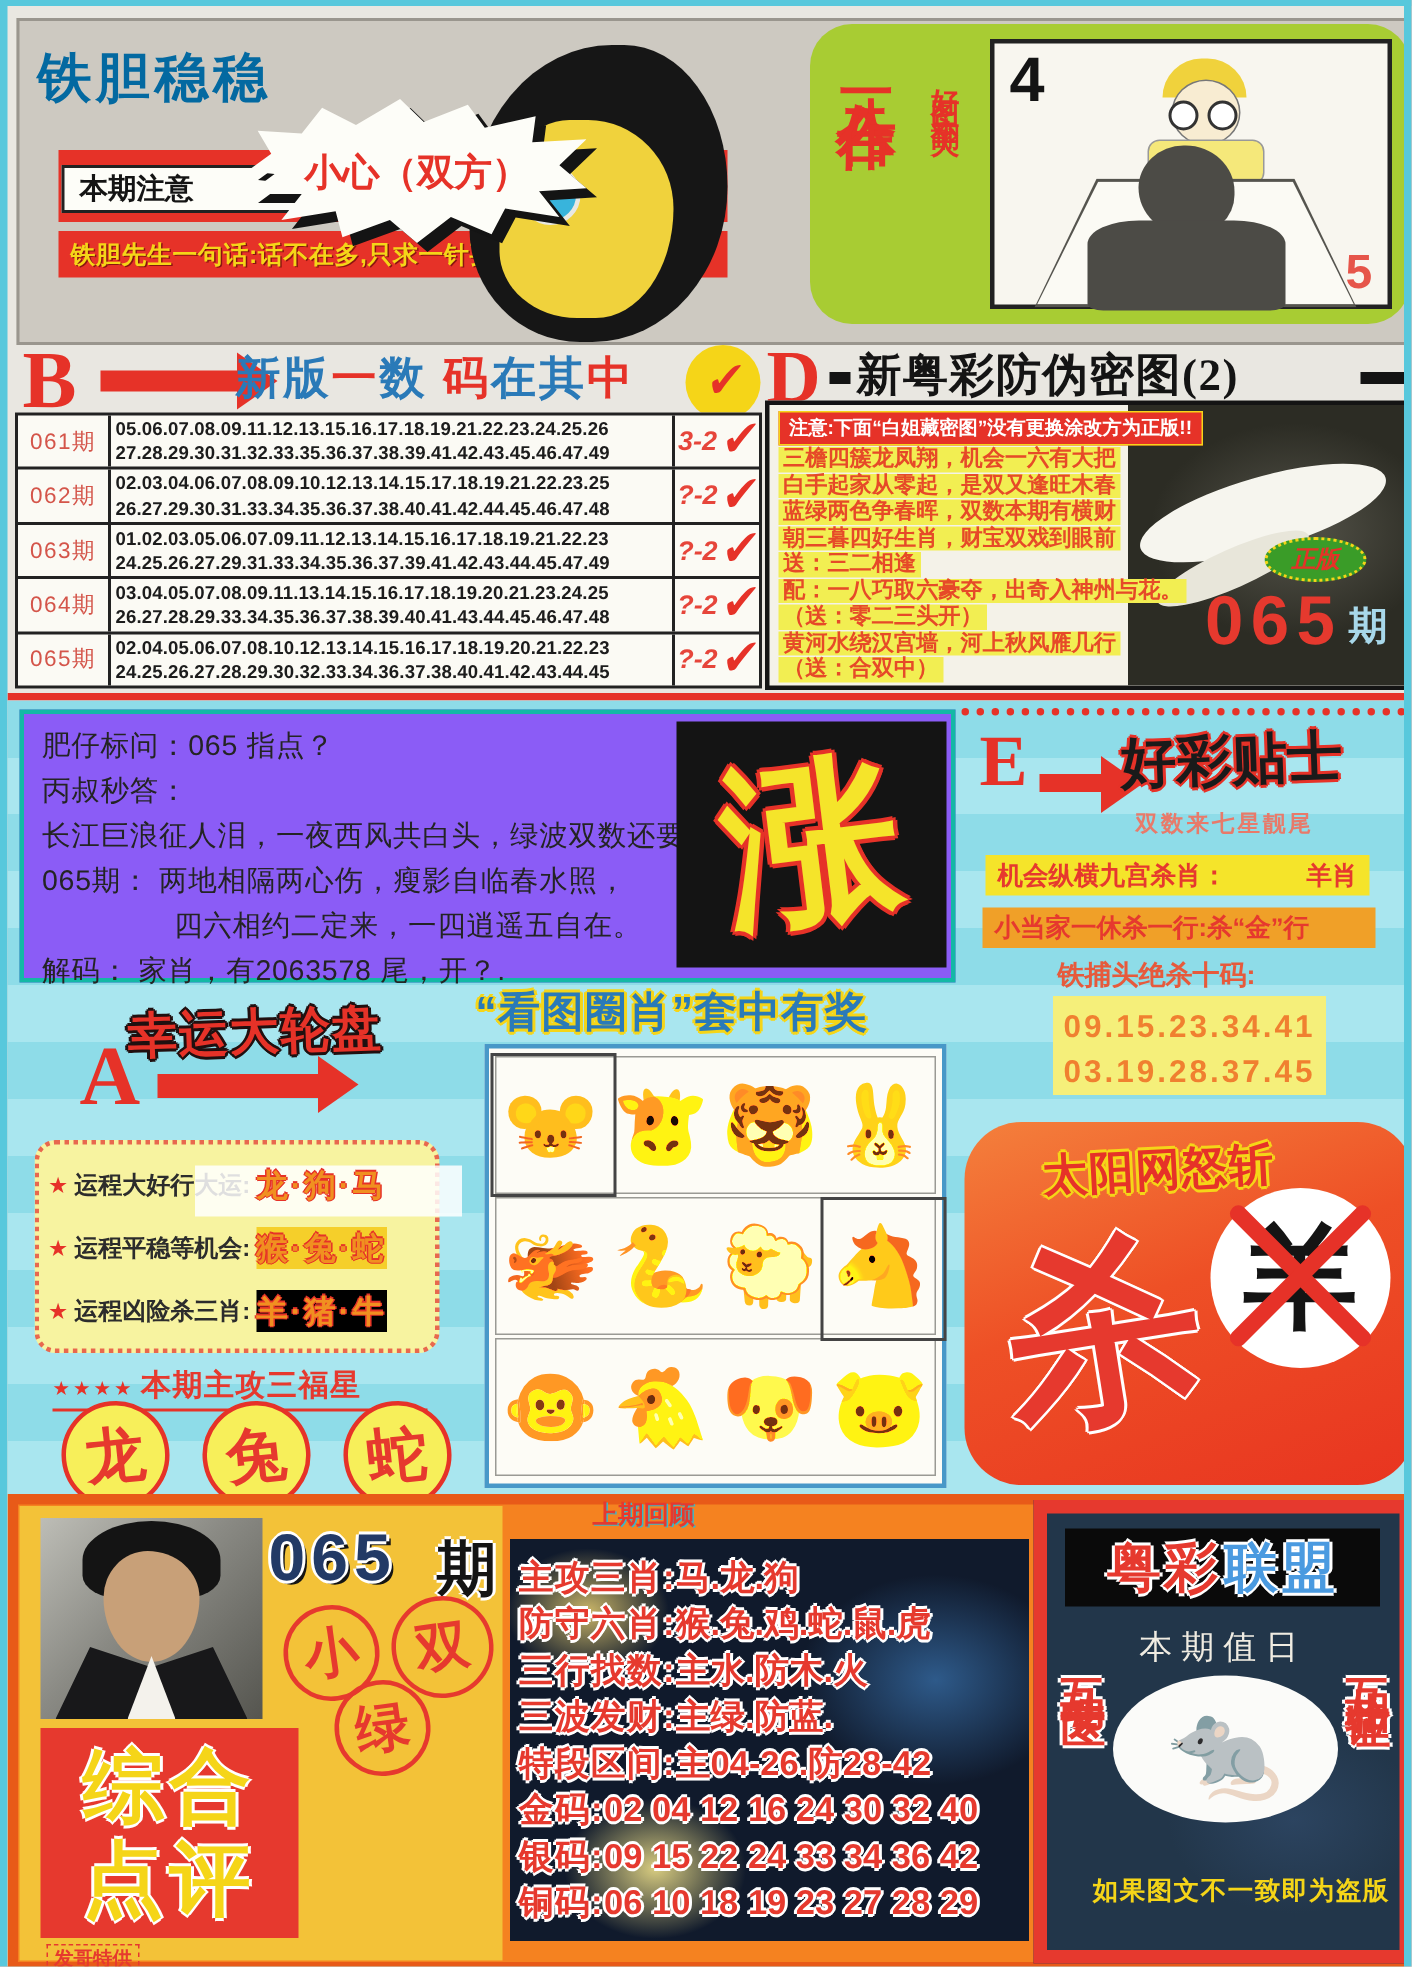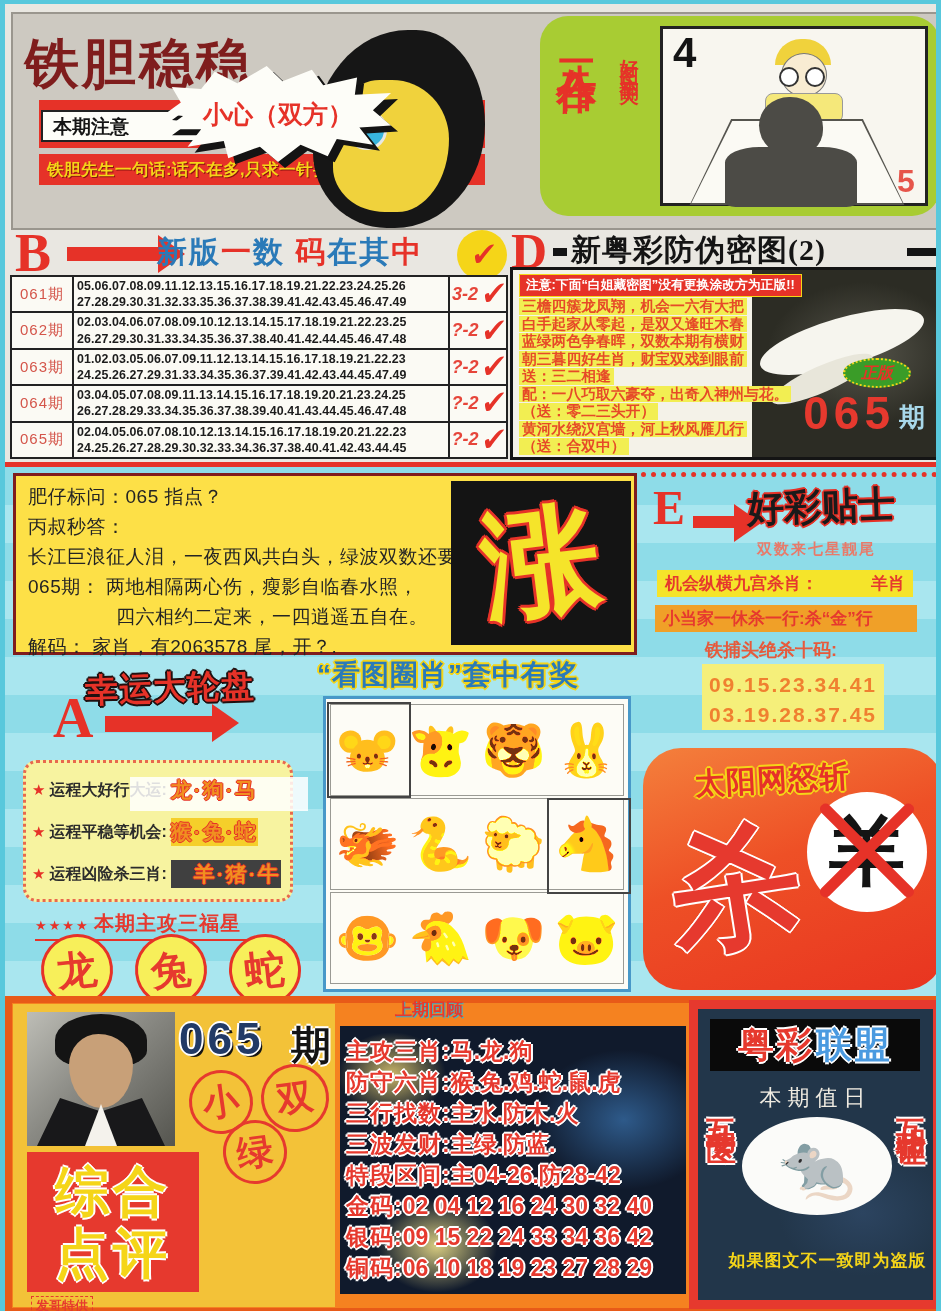--- a/index.html
+++ b/index.html
@@ -10,21 +10,21 @@
   .ow{text-shadow:-2px 0 #fff,2px 0 #fff,0 -2px #fff,0 2px #fff,-1px -1px #fff,1px 1px #fff,1px -1px #fff,-1px 1px #fff;}
   .oy{text-shadow:-2px 0 #f5d518,2px 0 #f5d518,0 -2px #f5d518,0 2px #f5d518,-1px -1px #f5d518,1px 1px #f5d518,1px -1px #f5d518,-1px 1px #f5d518;}
   .or{text-shadow:-2px 0 #e63228,2px 0 #e63228,0 -2px #e63228,0 2px #e63228,-1px -1px #e63228,1px 1px #e63228,1px -1px #e63228,-1px 1px #e63228;}
   .ok{text-shadow:-2px 0 #201010,2px 0 #201010,0 -2px #201010,0 2px #201010,-1px -1px #201010,1px 1px #201010,1px -1px #201010,-1px 1px #201010;}
   .serifletter{font-family:"Liberation Serif",serif;font-weight:900;color:#e63228;line-height:1;}
   .arrow{position:absolute;background:#e63228;height:14px;}
   .arrow:after{content:"";position:absolute;right:-26px;top:-12px;border-left:27px solid #e63228;
                border-top:19px solid transparent;border-bottom:19px solid transparent;}
   
   .header{left:6px;top:8px;width:924px;height:214px;background:#cdc9c1;border:2px solid #9a968e;}
-  .h-title{left:12px;top:14px;font-size:54px;font-weight:900;color:#7f1d1d;letter-spacing:3px;}
+  .h-title{left:12px;top:14px;font-size:36px;font-weight:900;color:#0369a1;letter-spacing:3px;}
   .redband1{left:26px;top:86px;width:446px;height:48px;background:#e63228;}
   .notebar{left:28px;top:96px;width:276px;height:32px;background:#fdfdf8;border:2px solid #222;
            font-size:19px;font-weight:bold;color:#141414;line-height:30px;padding-left:10px;box-sizing:border-box;}
   .burst-k{left:152px;top:52px;width:226px;height:96px;background:#141414;
            clip-path:polygon(0% 50%,7% 38%,3% 22%,16% 24%,22% 6%,32% 18%,45% 0%,52% 16%,65% 4%,70% 20%,85% 12%,84% 30%,100% 28%,92% 46%,100% 62%,86% 64%,92% 82%,76% 76%,72% 94%,60% 82%,50% 100%,42% 84%,28% 96%,26% 78%,10% 84%,16% 66%,0% 66%,8% 52%);
            transform:translate(7px,6px);}
   .burst{left:152px;top:52px;width:226px;height:96px;background:#fdfdf8;
          clip-path:polygon(0% 50%,7% 38%,3% 22%,16% 24%,22% 6%,32% 18%,45% 0%,52% 16%,65% 4%,70% 20%,85% 12%,84% 30%,100% 28%,92% 46%,100% 62%,86% 64%,92% 82%,76% 76%,72% 94%,60% 82%,50% 100%,42% 84%,28% 96%,26% 78%,10% 84%,16% 66%,0% 66%,8% 52%);
          display:flex;align-items:center;justify-content:center;font-size:25px;font-weight:900;color:#e63228;}
   .redband2{left:26px;top:140px;width:446px;height:31px;background:#e63228;display:flex;align-items:center;}
@@ -73,21 +73,21 @@
   .verses{left:6px;top:28px;display:flex;flex-direction:column;align-items:flex-start;}
   .verse{background:#f2ee52;color:#e64a28;font-size:14.8px;font-weight:900;line-height:16.5px;padding:0 3px;margin-bottom:1px;white-space:nowrap;}
   .badgeD{right:26px;top:88px;width:64px;height:26px;background:#3a9c28;border-radius:50%;border:2px dotted #f5d518;
           display:flex;align-items:center;justify-content:center;font-size:16px;font-weight:900;color:#e63228;font-style:italic;}
   .issueD{right:42px;top:116px;font-size:46px;font-weight:900;color:#e6392e;letter-spacing:5px;}
   .issueDs{right:12px;top:130px;font-size:26px;font-weight:900;color:#a8d8ea;}
   .divider{left:0;top:458px;width:941px;height:5px;background:#e63228;}
   
   .midband{left:0;top:463px;width:941px;height:529px;
            background:repeating-linear-gradient(180deg,#8edce8 0px,#8edce8 38px,#a9e6ef 38px,#a9e6ef 76px);}
-  .fatbox{left:8px;top:469px;width:624px;height:182px;background:#fde047;border:3px solid #7f1d1d;box-sizing:border-box;}
+  .fatbox{left:8px;top:469px;width:624px;height:182px;background:#8b5cf6;border:3px solid #14b8a6;box-sizing:border-box;}
   .fat-line{position:absolute;left:12px;font-size:19px;color:#242424;white-space:nowrap;letter-spacing:0.5px;}
   .risebox{left:446px;top:477px;width:180px;height:164px;background:#141414;display:flex;align-items:center;justify-content:center;}
   .rise{font-size:118px;font-weight:900;color:#f5e42a;transform:rotate(-7deg);
         text-shadow:-3px 0 #e63228,3px 0 #e63228,0 -3px #e63228,0 3px #e63228,-2px -2px #e63228,2px 2px #e63228,2px -2px #e63228,-2px 2px #e63228;}
   .edotted{left:636px;top:468px;width:296px;border-top:5px dotted #e63228;}
   .secE-title{font-size:37px;font-weight:900;color:#1a1a1a;transform:rotate(-2deg);}
   .secE-sub{font-size:15px;font-weight:bold;color:#e87a6a;letter-spacing:2px;}
   .ebar{display:flex;align-items:center;font-weight:900;color:#e6392e;font-size:17px;box-sizing:border-box;padding:0 8px;}
   .enum{background:#f5ef7a;color:#f08030;font-weight:900;font-size:21px;letter-spacing:2px;display:flex;align-items:center;justify-content:center;}
   .sunbox{left:638px;top:744px;width:300px;height:242px;border-radius:38px;
@@ -349,21 +349,21 @@
       <span class="a-zods" style="position:relative;z-index:3;">龙·狗·马</span>
     </div>
     <div class="a-line">
       <span class="a-star">★</span>
       <span class="a-label">运程平稳等机会:</span>
       <span class="a-zods" style="background:#f5cf2a;">猴·兔·蛇</span>
     </div>
     <div class="a-line">
       <span class="a-star">★</span>
       <span class="a-label">运程凶险杀三肖:</span>
-      <span class="a-zods" style="background:#404040;padding-left:23px;">羊·猪·牛</span>
+      <span class="a-zods" style="background:#000000;">羊·猪·牛</span>
     </div>
   </div>
 
   <div class="abs" style="left:30px;top:906px;width:250px;border-bottom:2px solid #e63228;padding-bottom:2px;white-space:nowrap;">
     <span style="color:#e63228;font-size:13px;letter-spacing:2px;">★★★★</span>
     <span style="color:#e6392e;font-size:20px;font-weight:900;letter-spacing:1px;">本期主攻三福星</span>
   </div>
   <div class="abs" style="left:36px;top:930px;display:flex;gap:22px;">
     <div class="a-circle">龙</div>
     <div class="a-circle">兔</div>

